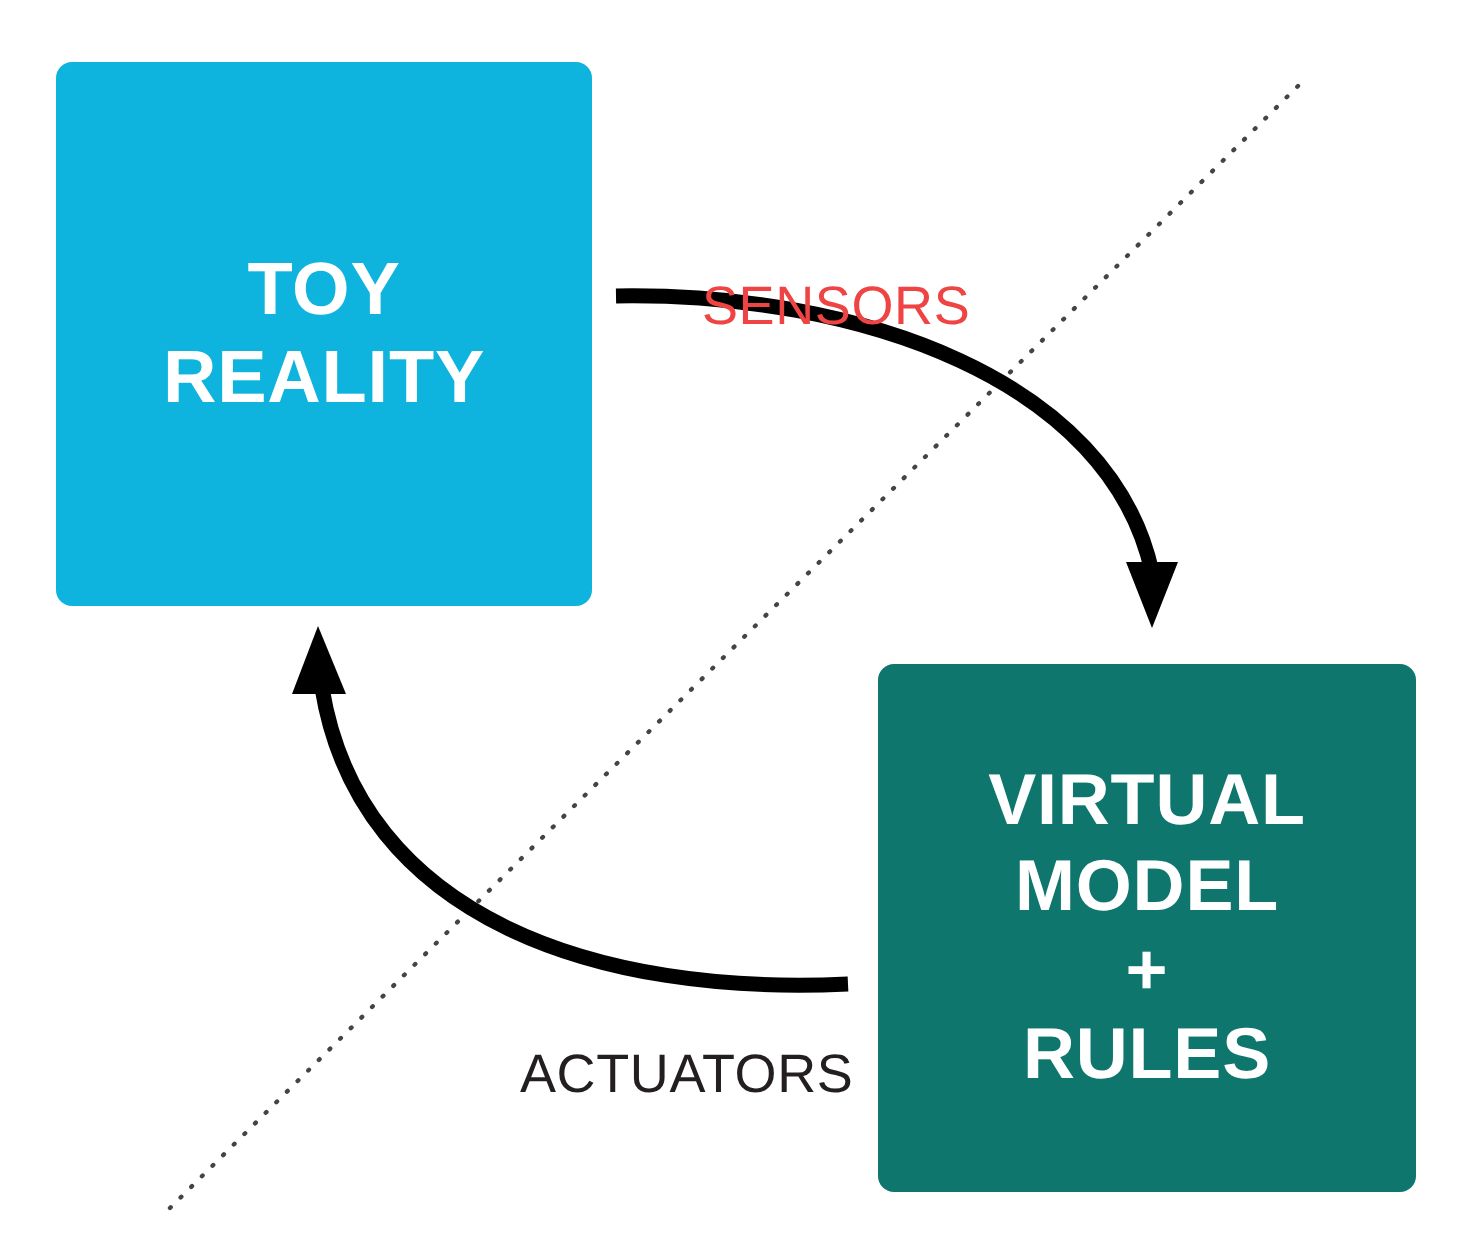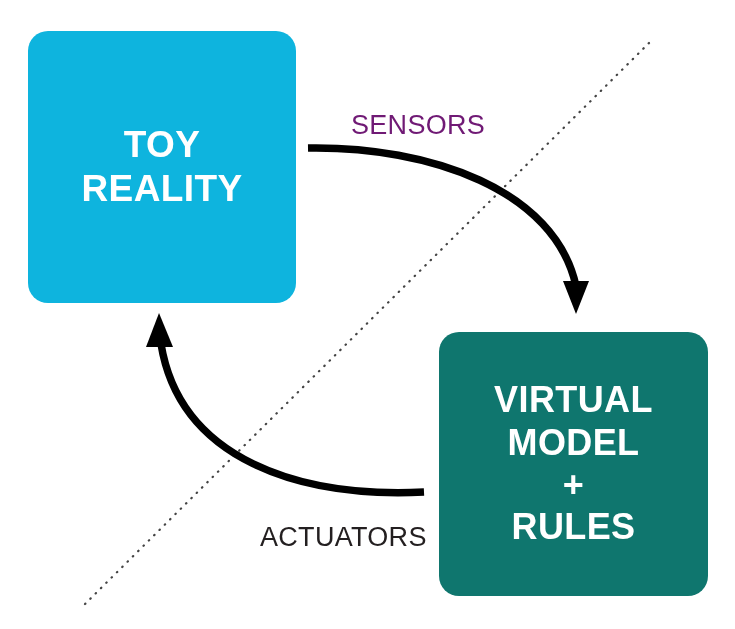--- a/index.html
+++ b/index.html
@@ -20,21 +20,21 @@
   .diagram-svg {
     position: absolute;
     left: 0;
     top: 0;
     width: 735px;
     height: 629px;
   }
   .node-box {
     position: absolute;
     box-sizing: border-box;
-    border-radius: 20px;
+    border-radius: 8px;
     display: flex;
     align-items: center;
     justify-content: center;
     text-align: center;
     color: #ffffff;
     font-weight: bold;
     font-family: "Liberation Sans", sans-serif;
     letter-spacing: 0.4px;
     line-height: 1.18;
   }
@@ -103,17 +103,17 @@
 REALITY</span>
   </div>
 
   <div class="node-box" id="node-virtual-model" style="background: #0f766e; color: rgb(255, 255, 255);">
     <span class="node-label-lines">VIRTUAL
 MODEL
 +
 RULES</span>
   </div>
 
-  <div class="edge-label" id="edge-label-sensors" style="color: #701a75;">SENSORS</div>
+  <div class="edge-label" id="edge-label-sensors" style="color: #ef4444; margin-top: 28px;">SENSORS</div>
 
   <div class="edge-label" id="edge-label-actuators" style="color: rgb(35, 31, 32);">ACTUATORS</div>
 
 </div>
 
 </body></html>

